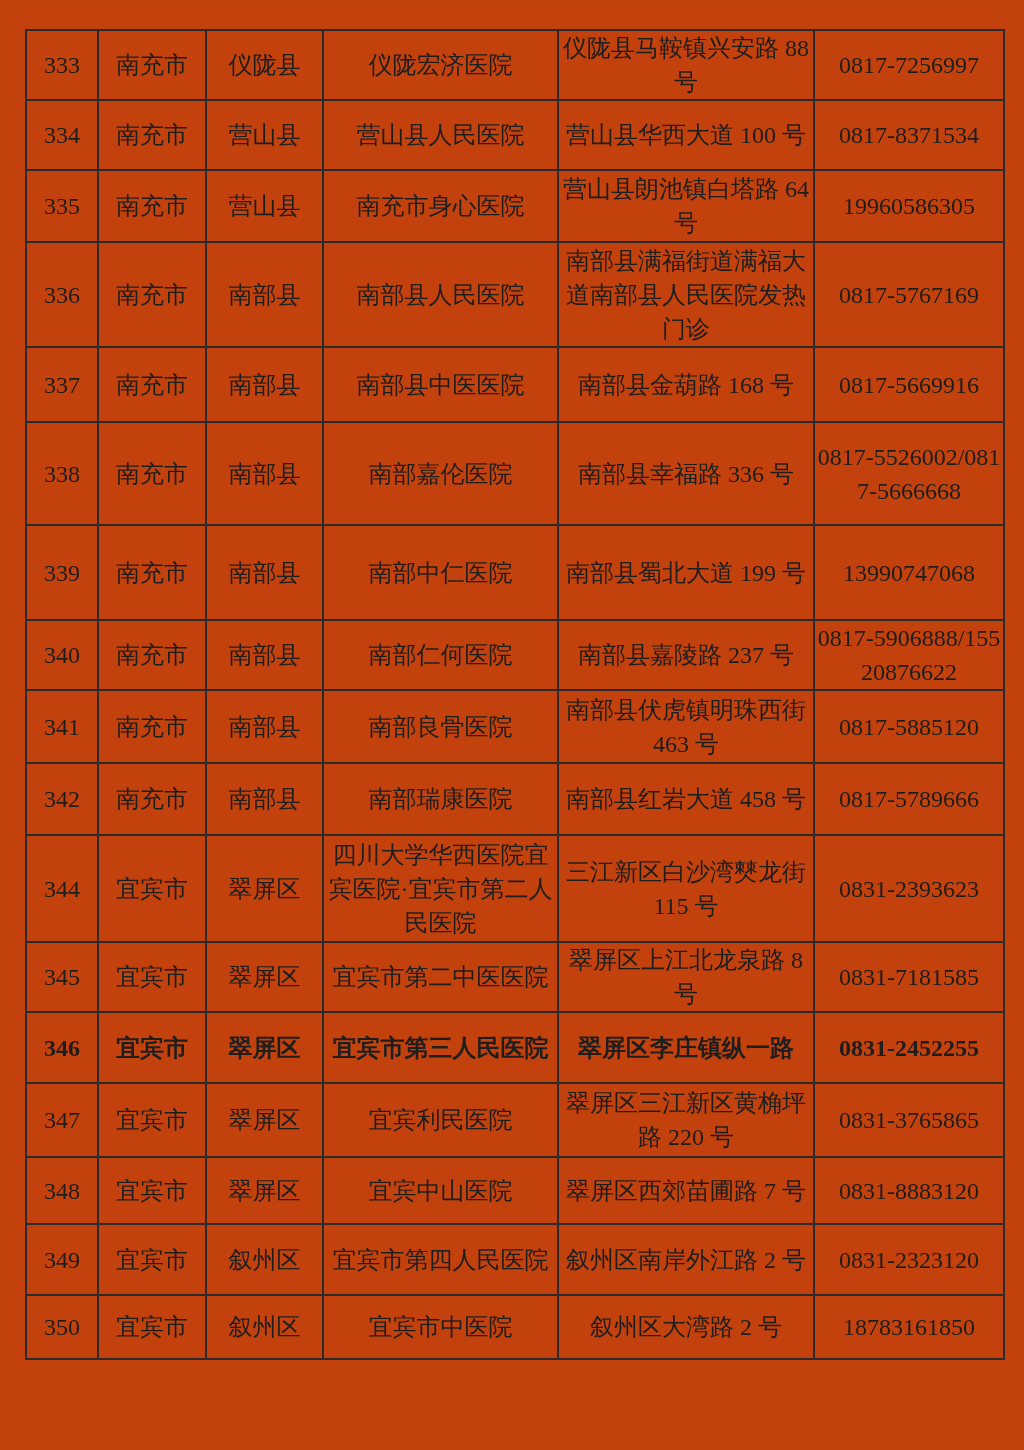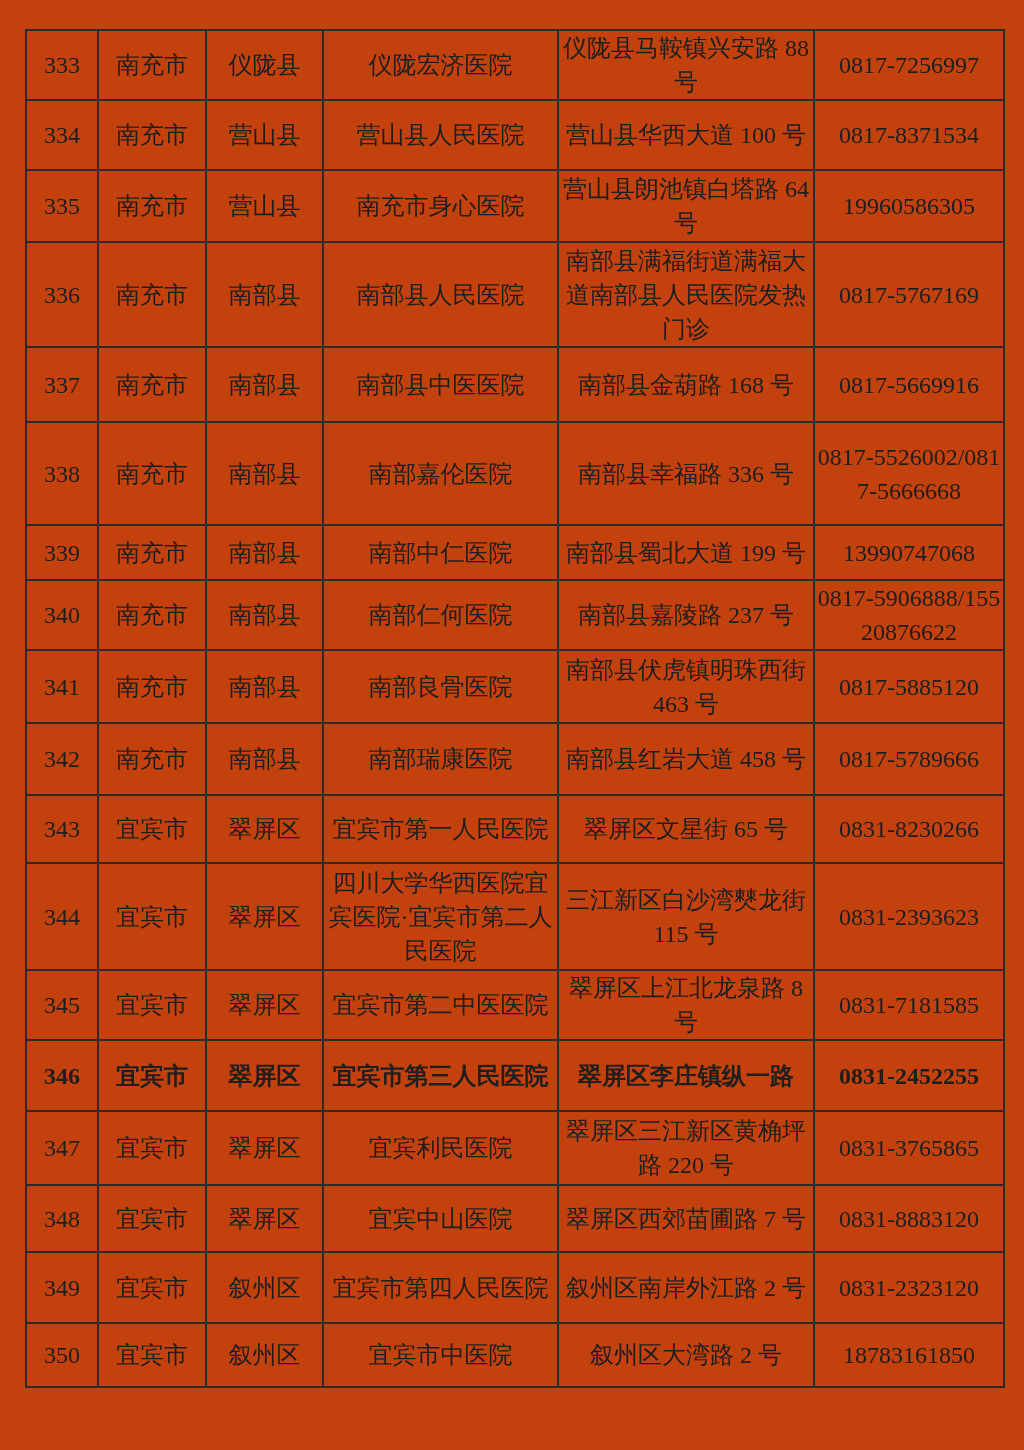--- a/index.html
+++ b/index.html
@@ -97,21 +97,21 @@
           <td class="col-phone">0817-5669916</td>
         </tr>
         <tr style="height: 103px; font-family: Liberation Serif, serif;">
           <td class="col-no">338</td>
           <td class="col-city">南充市</td>
           <td class="col-district">南部县</td>
           <td class="col-hospital">南部嘉伦医院</td>
           <td class="col-address">南部县幸福路 336 号</td>
           <td class="col-phone">0817-5526002/0817-5666668</td>
         </tr>
-        <tr style="height: 55px;">
+        <tr style="height: 95px;">
           <td class="col-no">339</td>
           <td class="col-city">南充市</td>
           <td class="col-district">南部县</td>
           <td class="col-hospital">南部中仁医院</td>
           <td class="col-address">南部县蜀北大道 199 号</td>
           <td class="col-phone">13990747068</td>
         </tr>
         <tr style="height: 70px;">
           <td class="col-no">340</td>
           <td class="col-city">南充市</td>
@@ -128,28 +128,20 @@
           <td class="col-address">南部县伏虎镇明珠西街 463 号</td>
           <td class="col-phone">0817-5885120</td>
         </tr>
         <tr style="height: 72px;">
           <td class="col-no">342</td>
           <td class="col-city">南充市</td>
           <td class="col-district">南部县</td>
           <td class="col-hospital">南部瑞康医院</td>
           <td class="col-address">南部县红岩大道 458 号</td>
           <td class="col-phone">0817-5789666</td>
-        </tr>
-        <tr style="height: 68px;">
-          <td class="col-no">343</td>
-          <td class="col-city">宜宾市</td>
-          <td class="col-district">翠屏区</td>
-          <td class="col-hospital">宜宾市第一人民医院</td>
-          <td class="col-address">翠屏区文星街 65 号</td>
-          <td class="col-phone">0831-8230266</td>
         </tr>
         <tr style="height: 107px;">
           <td class="col-no">344</td>
           <td class="col-city">宜宾市</td>
           <td class="col-district">翠屏区</td>
           <td class="col-hospital">四川大学华西医院宜宾医院·宜宾市第二人民医院</td>
           <td class="col-address">三江新区白沙湾僰龙街 115 号</td>
           <td class="col-phone">0831-2393623</td>
         </tr>
         <tr style="height: 70px;">

